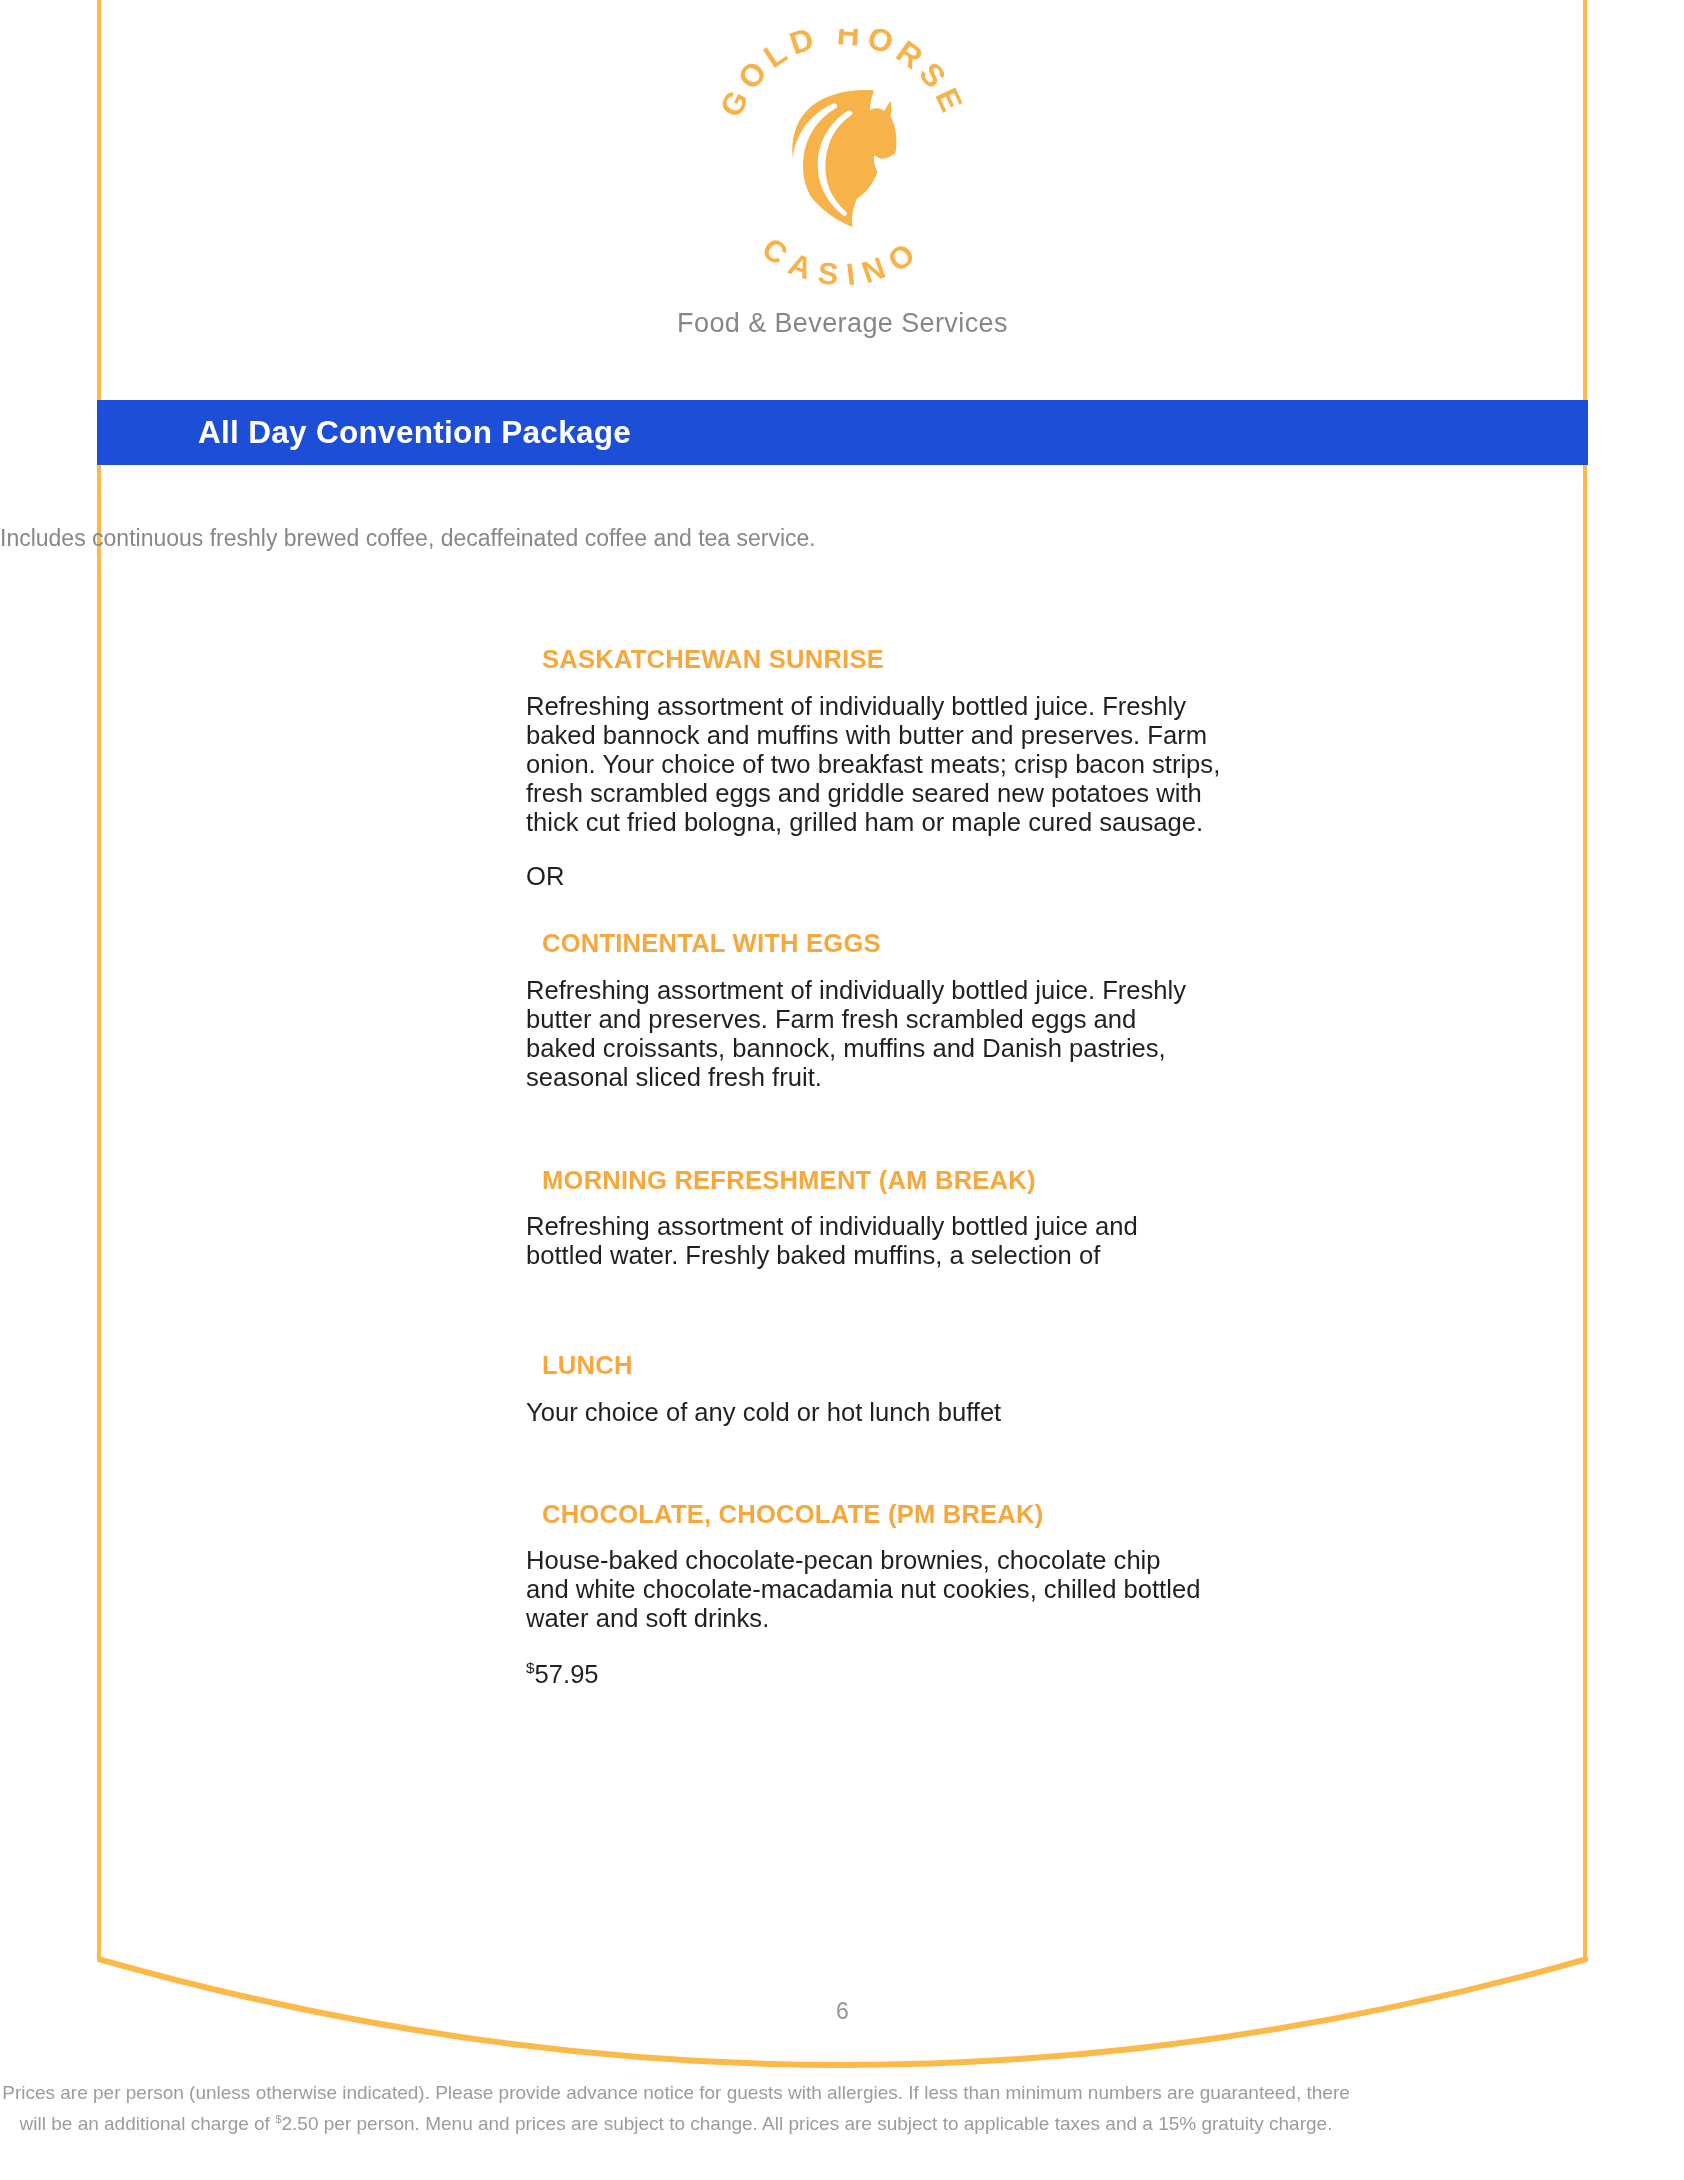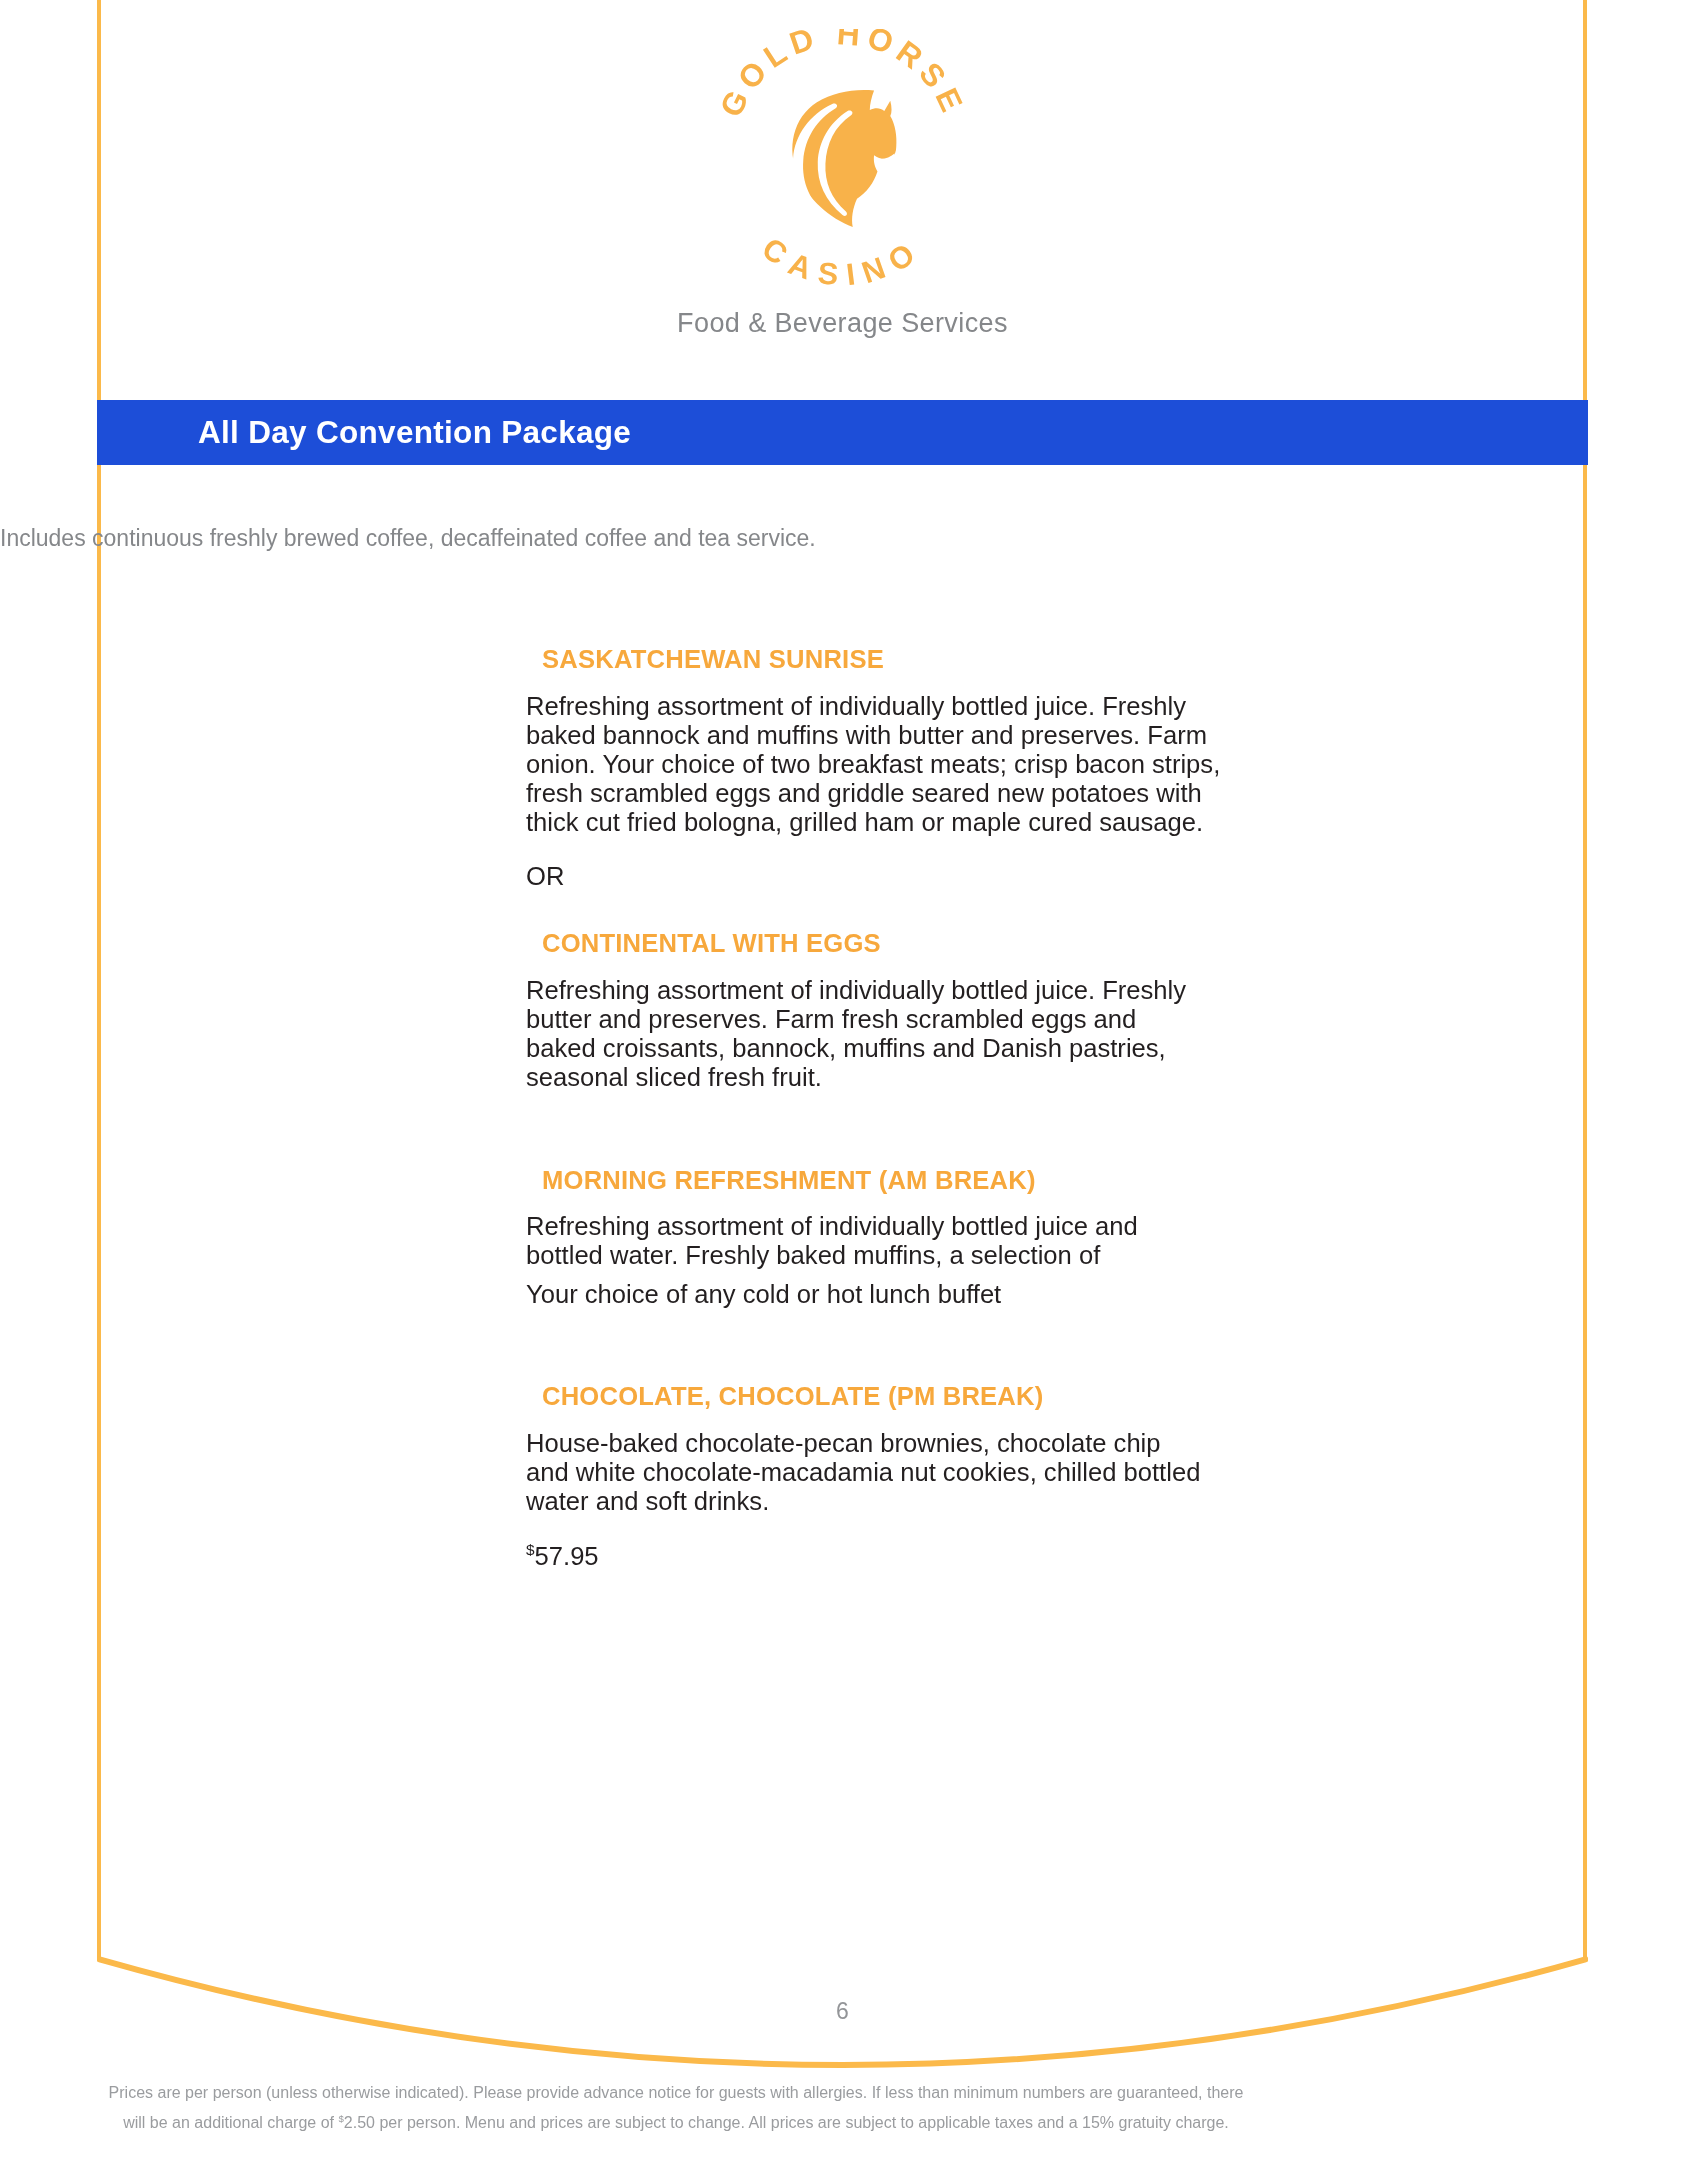--- a/index.html
+++ b/index.html
@@ -52,21 +52,21 @@
   .sup{font-size:0.6em;vertical-align:super;}
 
   .page-num{
     position:absolute;left:0;top:1998px;width:1685px;text-align:center;
     font-size:23px;color:#939598;
   }
   .curve-svg{position:absolute;left:97px;top:1954px;width:1491px;height:227px;}
 
   .footer{
     position:absolute;left:0;top:2080px;width:1352px;text-align:center;
-    font-size:16px;line-height:26.4px;color:#9A9C9F;
+    font-size:19px;line-height:26.4px;color:#9A9C9F;
   }
 </style>
 </head>
 <body>
 
 <div class="border-v border-left"></div>
 <div class="border-v border-right"></div>
 
 <svg class="logo-svg" viewBox="0 0 320 320" aria-hidden="true">
   <defs>
@@ -143,20 +143,21 @@
       <div>baked croissants, bannock, muffins and Danish pastries,</div>
       <div>seasonal sliced fresh fruit.</div>
     </div>
 
   <h3 class="sec-heading mt86">MORNING REFRESHMENT (AM BREAK)</h3>
   <div class="para">
       <div>Refreshing assortment of individually bottled juice and</div>
       <div>bottled water. Freshly baked muffins, a selection of</div>
     </div>
 
+  <h3 class="sec-heading mt94">LUNCH</h3>
   <div class="para">
       <div>Your choice of any cold or hot lunch buffet</div>
     </div>
 
   <h3 class="sec-heading mt84">CHOCOLATE, CHOCOLATE (PM BREAK)</h3>
   <div class="para">
       <div>House-baked chocolate-pecan brownies, chocolate chip</div>
       <div>and white chocolate-macadamia nut cookies, chilled bottled</div>
       <div>water and soft drinks.</div>
     </div>

